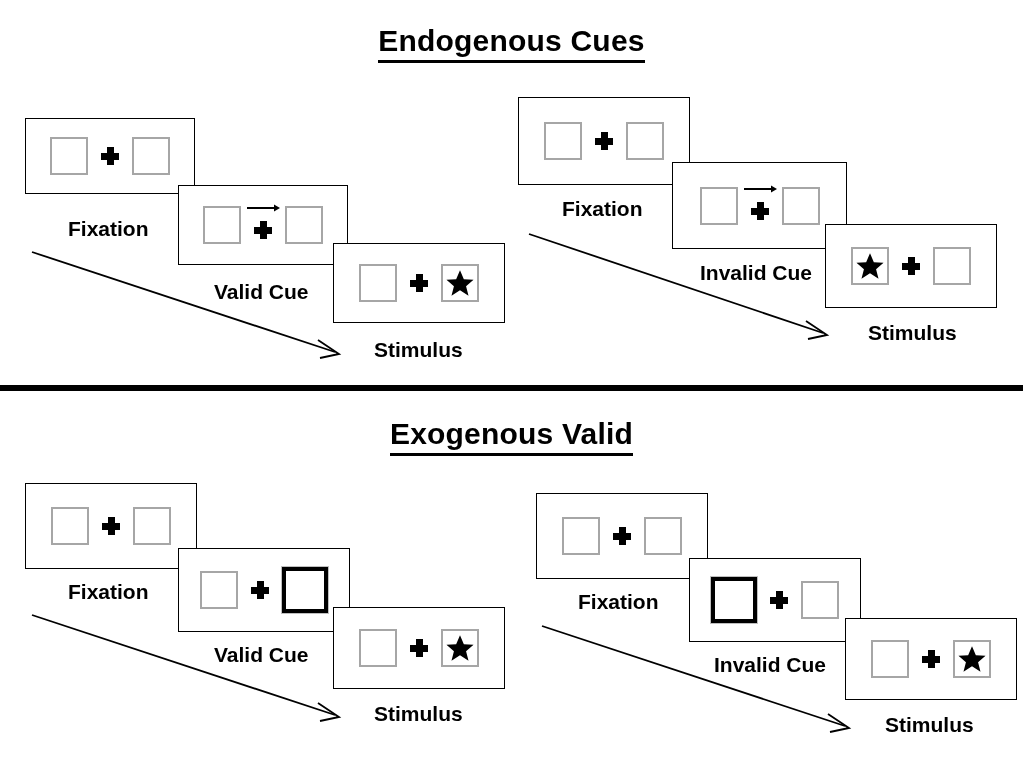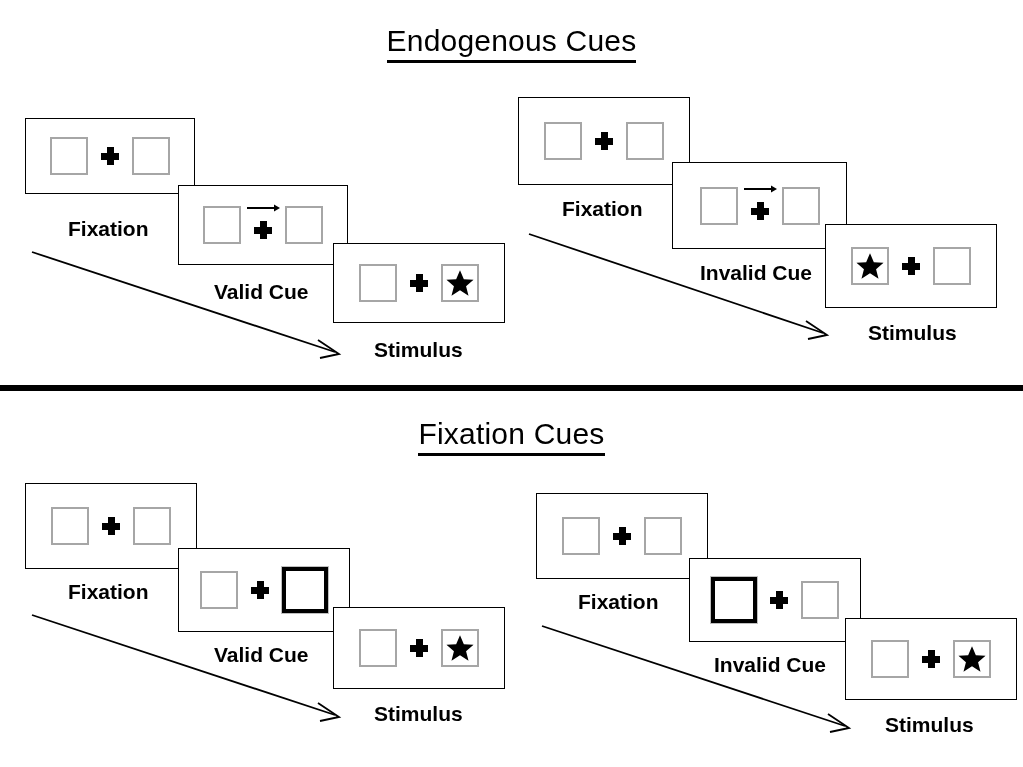--- a/index.html
+++ b/index.html
@@ -15,21 +15,21 @@
     font-family: "Liberation Sans", sans-serif;
   }
 
   
   .section-title {
     position: absolute;
     width: 100%;
     left: 0;
     text-align: center;
     font-size: 30px;
-    font-weight: normal;
+    font-weight: bold;
     color: #000000;
     letter-spacing: .2px;
   }
   .section-title span {
     border-bottom: 3px solid #000000;
     padding-bottom: 2px;
     display: inline-block;
   }
 
   
@@ -233,21 +233,21 @@
 <div class="caption" style="left:868px; top:321px; z-index:4;">Stimulus</div>
 
 <svg class="flow-arrow" style="left:527px; top:230px; width:310px; height:115px; z-index:0;" viewBox="0 0 310 115">
   <line x1="2" y1="4" x2="296" y2="103" stroke="#000" stroke-width="1.8"></line>
   <polyline points="279,91 300,105 281,109" fill="none" stroke="#000" stroke-width="1.8"></polyline>
 </svg>
 
 <div class="divider" style="top:385px;"></div>
 
 <div class="section-title" style="top:417px;">
-  <span>Fixation Cues</span>
+  <span>Exogenous Valid</span>
 </div>
 
 <div class="panel" style="left:25px; top:483px; width:172px; height:86px; z-index:1;">
   <div class="panel-inner">
     <div class="box"></div>
     <div class="plus-wrap">
       <div class="plus"></div>
     </div>
     <div class="box"></div>
   </div>

